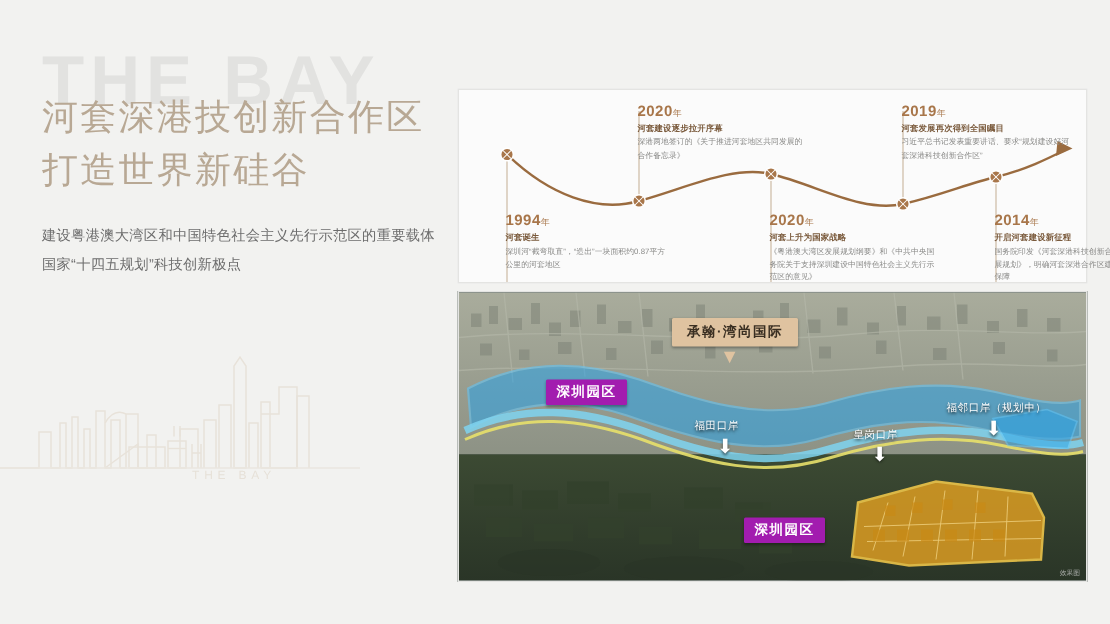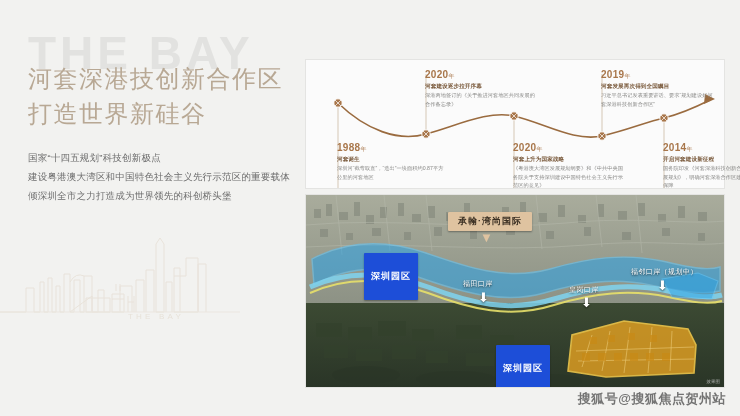--- a/index.html
+++ b/index.html
@@ -63,21 +63,21 @@
 
   
   .map-wrap{
     position:absolute;left:305px;top:194px;width:420px;height:194px;
     background:#2d3a33;overflow:hidden;border:1px solid #e4e4e2;box-sizing:border-box;
   }
   .map-wrap svg.base{position:absolute;left:0;top:0;}
 
   .badge{
     position:absolute;font-size:9px;font-weight:700;color:#fff;
-    background:#1d4ed8;padding:18px 7px;border-radius:1px;white-space:nowrap;
+    background:#a21caf;padding:3px 7px;border-radius:1px;white-space:nowrap;
     letter-spacing:1px;line-height:1.2;
     box-shadow:0 1px 2px rgba(0,0,0,.35);
   }
   .badge.tan{background:#dfc3a0;color:#3a2f22;font-weight:700;padding:4px 10px;}
   .pin{
     position:absolute;font-size:7px;color:#ffffff;white-space:nowrap;
     text-shadow:0 1px 2px rgba(0,0,0,.8);letter-spacing:.4px;font-weight:400;
   }
   .arrow-white{
     position:absolute;color:#fff;font-size:13px;line-height:1;
@@ -105,23 +105,22 @@
   <div class="left">
 
     <div class="ghost-bay">THE BAY</div>
 
     <div class="title-block">
       <div class="title-line">河套深港技创新合作区</div>
       <div class="title-line">打造世界新硅谷</div>
     </div>
 
     <div class="bullets">
+      <div class="bullet">建设粤港澳大湾区和中国特色社会主义先行示范区的重要载体</div>
       <div class="bullet">国家“十四五规划”科技创新极点</div>
-      <div class="bullet">建设粤港澳大湾区和中国特色社会主义先行示范区的重要载体</div>
-      <div class="bullet">倾深圳全市之力打造成为世界领先的科创桥头堡</div>
     </div>
 
     <div class="skyline">
       <svg width="240" height="96" viewBox="0 0 240 96" fill="none">
         <g stroke="#e0d6c8" stroke-width="1" fill="none">
           <path d="M0 76 L26 76 L26 52 L34 52 L34 76 L40 76 L40 46 L44 46 L44 76
                    L48 76 L48 42 L52 42 L52 76 L56 76 L56 50 L60 50 L60 76
                    L64 76 L64 38 L70 38 L70 76 L74 76 L74 44 L80 44 L80 76"></path>
           <path d="M80 76 L84 76 L84 40 L92 40 L92 76 L98 76 L98 54 L104 54 L104 76"></path>
           <path d="M70 46 Q76 36 84 40"></path>
@@ -181,21 +180,21 @@
             <line x1="211" y1="53" x2="205" y2="59"></line>
           <line x1="293" y1="73" x2="299" y2="79"></line>
             <line x1="299" y1="73" x2="293" y2="79"></line>
           <line x1="355" y1="55" x2="361" y2="61"></line>
             <line x1="361" y1="55" x2="355" y2="61"></line>
         </g>
       </g>
     </svg>
 
     <div class="ev down" style="left:31px;top:82px;width:108px;">
-      <div class="year"><span>1988</span><span class="suffix">年</span></div>
+      <div class="year"><span>1994</span><span class="suffix">年</span></div>
       <div class="head">河套诞生</div>
       <div class="desc">深圳河“截弯取直”，“造出”一块面积约0.87平方公里的河套地区</div>
     </div>
 
     <div class="ev up" style="left:119px;top:9px;width:112px;">
       <div class="year"><span>2020</span><span class="suffix">年</span></div>
       <div class="head">河套建设逐步拉开序幕</div>
       <div class="desc">深港两地签订的《关于推进河套地区共同发展的合作备忘录》</div>
     </div>
 
@@ -365,15 +364,14 @@
 
     <div class="pin" style="left:263px;top:90px;">皇岗口岸</div>
     <div class="arrow-white" style="left:275px;top:101px;">⬇</div>
 
     <div class="pin" style="left:325px;top:72px;">福邻口岸（规划中）</div>
     <div class="arrow-white" style="left:351px;top:84px;">⬇</div>
 
     <div class="map-note">效果图</div>
   </div>
 
-  <div class="watermark">搜狐号@搜狐焦点贺州站</div>
 
 </div>
 
 </body></html>

